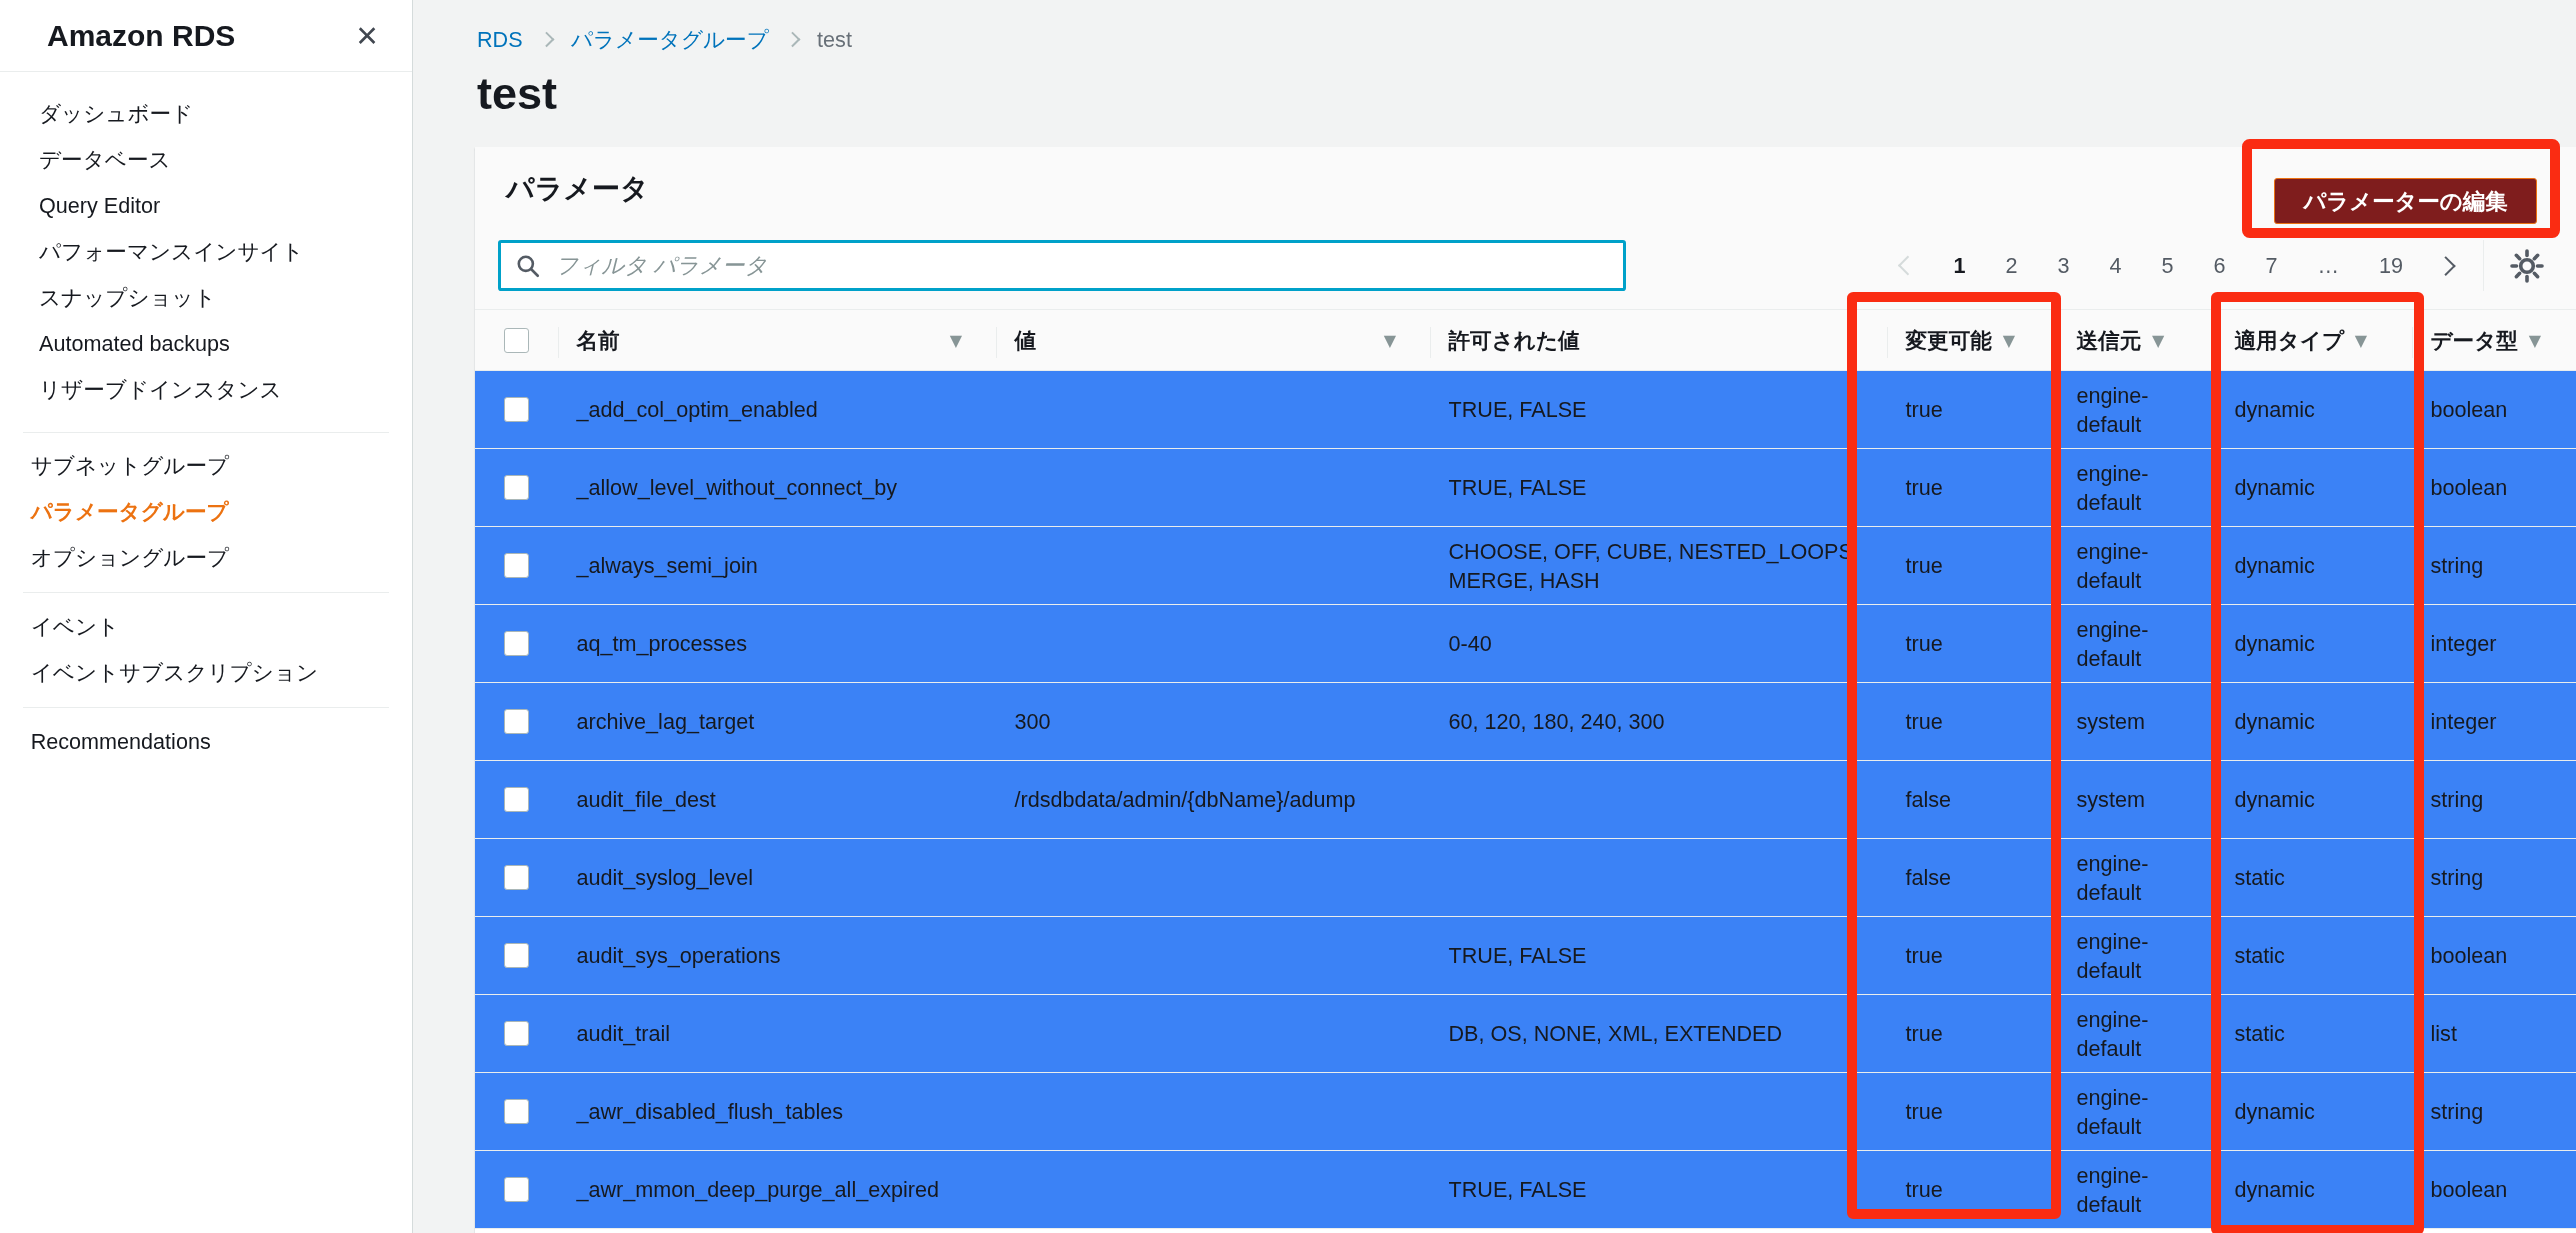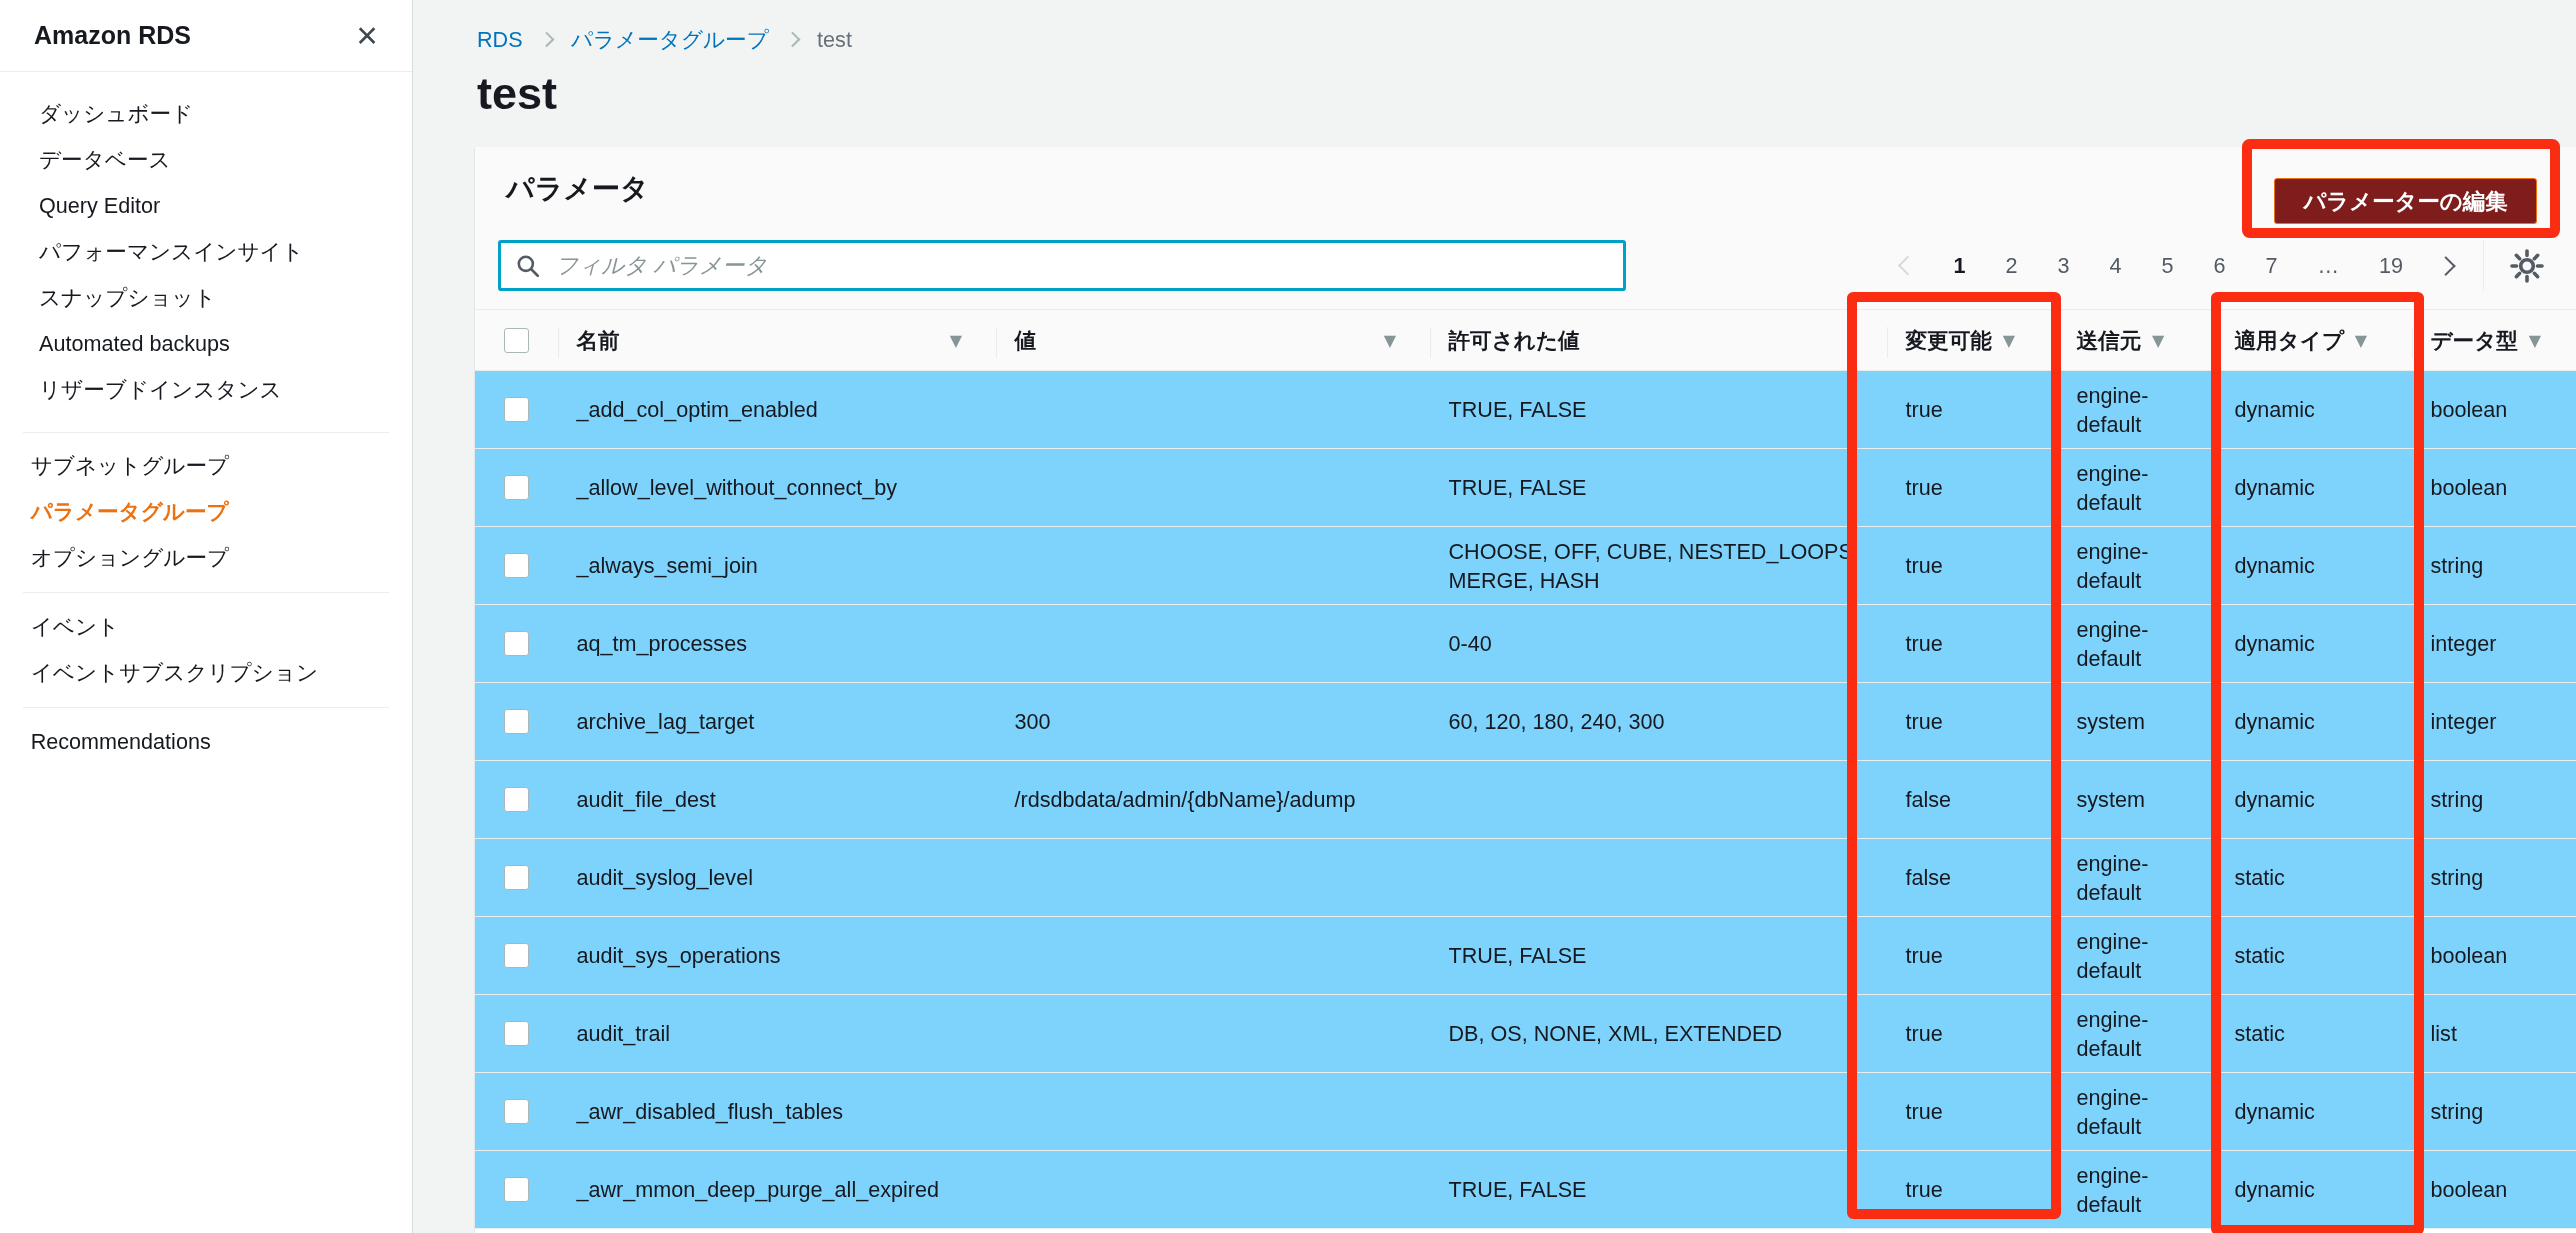--- a/index.html
+++ b/index.html
@@ -5,21 +5,21 @@
   html,body{margin:0;padding:0;}
   body{
     width:2576px;height:1233px;overflow:hidden;position:relative;
     background:#f2f3f3;color:#16191f;
     font-family:"Liberation Sans","DejaVu Sans",sans-serif;
     font-size:21.6px;
   }
   
   .sidebar{position:absolute;left:0;top:0;width:413px;height:1233px;background:#fff;border-right:0.8px solid #d5dbdb;box-sizing:border-box;}
   .sidebar-header{height:71px;display:flex;align-items:center;justify-content:space-between;padding:0 31px;border-bottom:0.8px solid #eaeded;}
-  .app-title{font-size:25px;font-weight:700;margin:3px;}
+  .app-title{font-size:30px;font-weight:700;margin:16px;}
   .close-btn{background:none;border:none;font-size:37px;line-height:31px;color:#414750;cursor:pointer;padding:0 3.1px;font-family:inherit;}
   .side-group{list-style:none;margin:8px;padding:10.8px 0;}
   .side-group + .side-group{border-top:0.8px solid #eaeded;margin:0 23px;padding:10.8px 0;}
   .side-group + .side-group .side-item{padding:0 7.7px;}
   .side-item{display:block;padding:0 31px;line-height:46px;color:#16191f;text-decoration:none;cursor:pointer;}
   .side-item.selected{color:#ec7211;font-weight:700;}
   
   .breadcrumb{position:absolute;left:477px;top:25px;display:flex;align-items:center;font-size:21.6px;}
   .crumb-link{color:#0073bb;text-decoration:none;cursor:pointer;}
   .crumb-current{color:#687078;}
@@ -43,21 +43,21 @@
   .chev-right{transform:rotate(45deg);margin-left:15.5px;}
   .tool-divider{width:0.8px;height:51px;background:#eaeded;margin:0 25px 0 31px;}
   .gear-btn{background:none;border:none;cursor:pointer;padding:0;display:flex;align-items:center;}
   
   .thead-row,.trow{display:grid;grid-template-columns:83px 438px 434px 457px 171px 158px 196px 164px;}
   .thead-row{height:62px;background:#fafafa;border-top:0.8px solid #eaeded;border-bottom:0.8px solid #eaeded;box-sizing:border-box;}
   .th{position:relative;display:flex;align-items:center;padding:0 18.5px;font-weight:700;color:#16191f;box-sizing:border-box;}
   .th:not(.col0)::before{content:"";position:absolute;left:0;top:17px;height:31px;width:0.8px;background:#eaeded;}
   .th.spread{justify-content:space-between;padding-right:34px;}
   .sort-arrow{font-size:16px;color:#879596;margin-left:10.8px;font-family:"DejaVu Sans",sans-serif;}
-  .trow{height:78px;border-bottom:0.8px solid #eaeded;box-sizing:border-box;background:#7dd3fc;}
+  .trow{height:78px;border-bottom:0.8px solid #eaeded;box-sizing:border-box;background:#3b82f6;}
   .td{display:flex;align-items:center;padding:0 18.5px;line-height:29px;color:#16191f;box-sizing:border-box;overflow:hidden;}
   .td.col0,.th.col0{justify-content:center;padding:0;}
   .checkbox{width:23px;height:23px;border:1.5px solid #aab7b8;border-radius:3.1px;background:#fff;display:inline-block;cursor:pointer;}
   
   .anno{position:absolute;border:10.8px solid #fa2c12;border-radius:7.7px;pointer-events:none;z-index:50;box-sizing:border-box;}
   .anno-btn{left:2242px;top:139px;width:318px;height:99px;}
   .anno-col1{left:1847px;top:292px;width:214px;height:927px;border-width:10px;border-radius:6.2px;}
   .anno-col2{left:2211px;top:292px;width:213px;height:943px;border-width:10px;border-radius:6.2px;}
 </style>
 </head>

